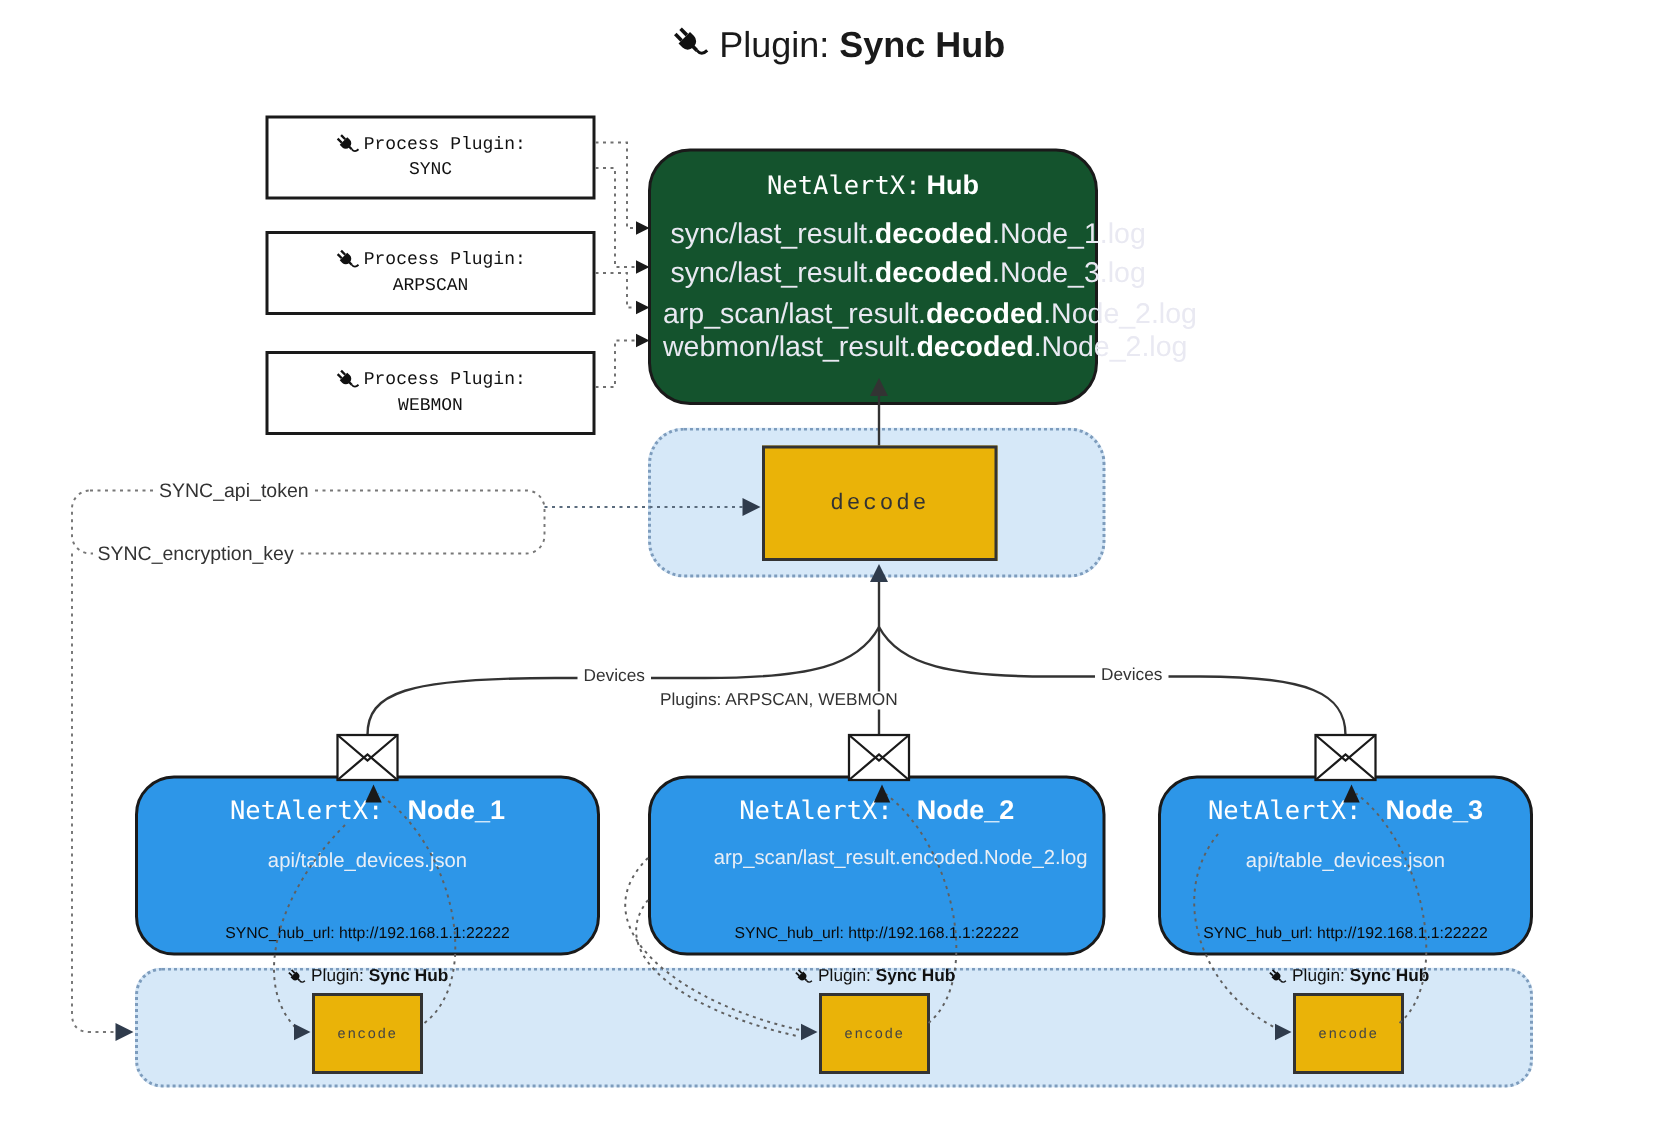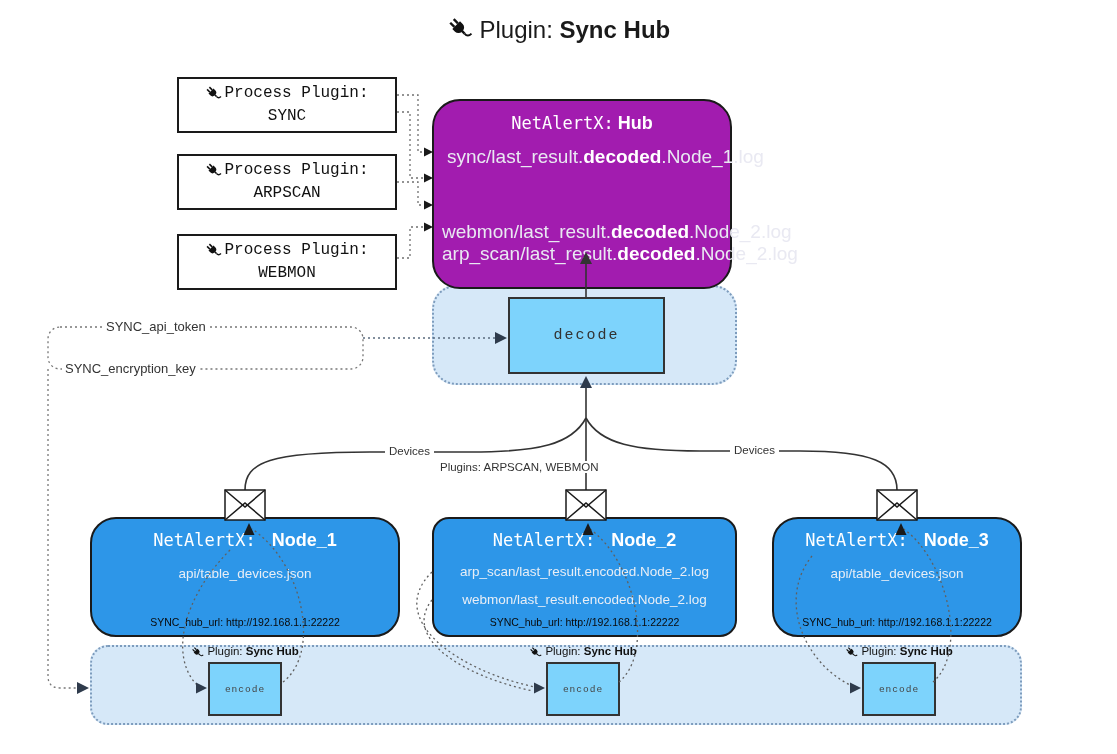--- a/index.html
+++ b/index.html
@@ -8,37 +8,37 @@
   .abs{position:absolute;box-sizing:border-box;}
 
   
   .title{top:16px;left:0;width:100%;text-align:center;font-size:24px;color:#1a1a1a;}
   .title b{font-weight:bold;}
   .plug{vertical-align:-4px;}
 
   
   .pp-box{left:177px;width:220px;height:56px;border:2px solid #1a1a1a;background:#fff;
           display:flex;flex-direction:column;align-items:center;justify-content:center;
-          font-family:"Liberation Mono",monospace;font-size:16px;color:#111;line-height:1.45;z-index:2;}
+          font-family:"Liberation Mono",monospace;font-size:12px;color:#111;line-height:1.45;z-index:2;}
   .pp-box .l1{display:flex;align-items:center;gap:2px;}
 
   
   .hub-url{left:432px;top:75px;width:300px;text-align:center;font-size:10.5px;color:#222;z-index:2;}
-  .hub-box{left:432px;top:99px;width:300px;height:190px;background:#a21caf;border:2px solid #1a1a1a;
+  .hub-box{left:432px;top:99px;width:300px;height:171px;background:#14532d;border:2px solid #1a1a1a;
            border-radius:28px;color:#fff;z-index:2;}
   .hub-title{position:absolute;top:12px;left:0;width:100%;text-align:center;}
   .hub-title .pfx{font-family:"DejaVu Sans Mono",monospace;font-size:17px;}
   .hub-title b{font-size:18px;margin-left:4px;}
   .hub-log{position:absolute;left:13px;font-size:19px;color:#e9e9f2;white-space:nowrap;}
   .hub-log b{color:#fff;}
 
   
   .panel{background:#d6e8f8;border:2px dotted #7d9cbd;z-index:1;}
   .decode-panel{left:432px;top:285px;width:305px;height:100px;border-radius:24px;}
-  .white-box{background:#7dd3fc;border:2px solid #333;display:flex;align-items:center;justify-content:center;z-index:2;}
+  .white-box{background:#eab308;border:2px solid #333;display:flex;align-items:center;justify-content:center;z-index:2;}
   .decode-box{left:508px;top:297px;width:157px;height:77px;font-family:"Liberation Mono",monospace;
               font-size:15px;letter-spacing:2px;color:#333;}
 
   
   .cfg-label{font-size:13px;color:#333;background:#fff;padding:0 3px;z-index:4;white-space:nowrap;}
 
   
   .edge-label{font-size:11.5px;color:#333;background:#fff;padding:0 4px;z-index:4;white-space:nowrap;text-align:center;}
 
   
@@ -121,21 +121,22 @@
       <span>Process Plugin:</span>
       </div>
     <div>WEBMON</div>
   </div>
 
   <div class="abs hub-box">
     <div class="hub-title">
       <span class="pfx">NetAlertX:</span><b>Hub</b>
     </div>
     <div class="hub-log" style="top:45px;"><span>sync/last_result.</span><b>decoded</b><span>.Node_1.log</span></div>
-    <div class="hub-log" style="top:98px;left:8px;margin-top:44px;"><span>arp_scan/last_result.</span><b>decoded</b><span>.Node_2.log</span></div>
+    <div class="hub-log" style="top:71px;"><span>sync/last_result.</span><b>decoded</b><span>.Node_3.log</span></div>
+    <div class="hub-log" style="top:98px;left:8px;"><span>arp_scan/last_result.</span><b>decoded</b><span>.Node_2.log</span></div>
     <div class="hub-log" style="top:120px;left:8px;"><span>webmon/last_result.</span><b>decoded</b><span>.Node_2.log</span></div>
   </div>
 
   <div class="abs panel decode-panel"></div>
   <div class="abs white-box decode-box">decode</div>
 
   <span class="abs cfg-label" style="left:103px;top:319px;">SYNC_api_token</span>
   <span class="abs cfg-label" style="left:62px;top:361px;">SYNC_encryption_key</span>
 
   <span class="abs edge-label" style="left:385px;top:445px;">Devices</span>
@@ -143,26 +144,25 @@
   <span class="abs edge-label" style="left:730px;top:444px;">Devices</span>
 
   <div class="abs node-box" style="left:90px;width:310px;">
     <div class="node-title">
       <span class="pfx">NetAlertX:</span><b>Node_1</b>
     </div>
     <div class="node-file" style="top:47px;">api/table_devices.json</div>
     <div class="node-url">SYNC_hub_url: http://192.168.1.1:22222</div>
   </div>
 
-  <div class="abs node-box" style="left:432px;width:305px;border-radius:17px;">
+  <div class="abs node-box" style="left:432px;width:305px;">
     <div class="node-title">
       <span class="pfx">NetAlertX:</span><b>Node_2</b>
     </div>
-    <div class="node-file" style="top:45px;">arp_scan/last_result.encoded.Node_2.log</div>
-    <div class="node-file" style="top:73px;">webmon/last_result.encoded.Node_2.log</div>
+    <div class="node-file" style="top:45px;padding-left:16px;">arp_scan/last_result.encoded.Node_2.log</div>
     <div class="node-url">SYNC_hub_url: http://192.168.1.1:22222</div>
   </div>
 
   <div class="abs node-box" style="left:772px;width:250px;">
     <div class="node-title">
       <span class="pfx">NetAlertX:</span><b>Node_3</b>
     </div>
     <div class="node-file" style="top:47px;">api/table_devices.json</div>
     <div class="node-url">SYNC_hub_url: http://192.168.1.1:22222</div>
   </div>

